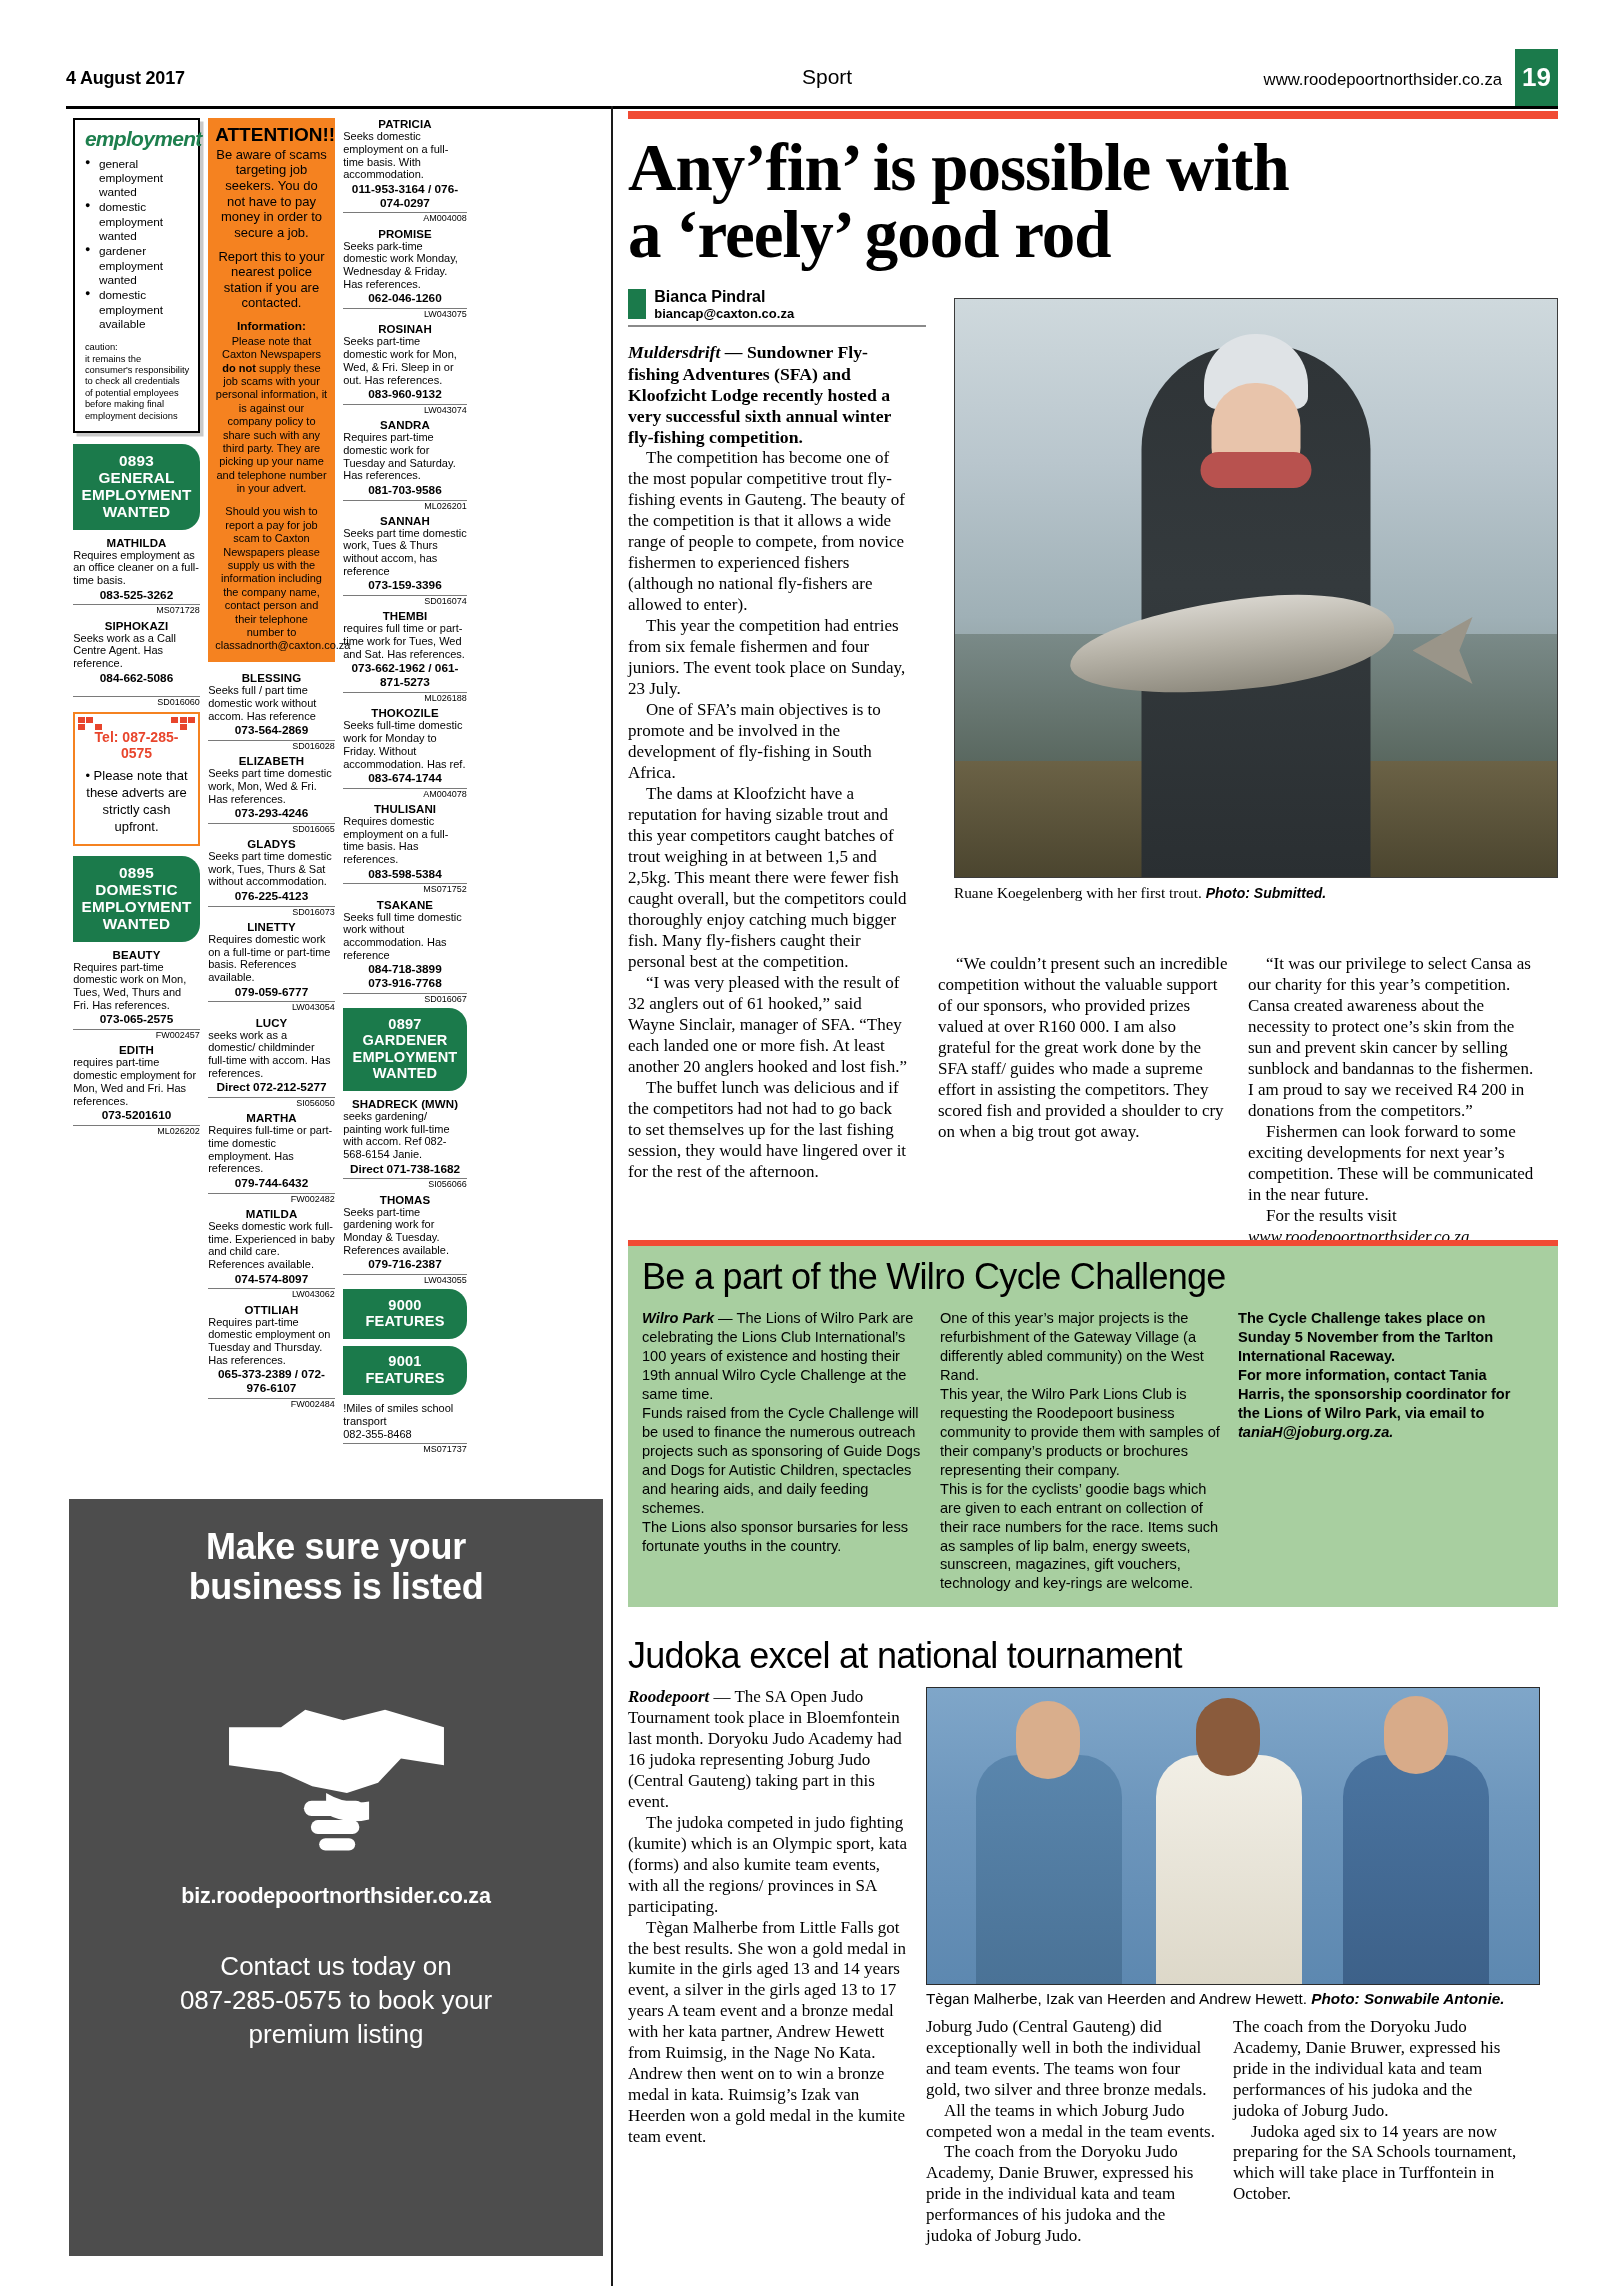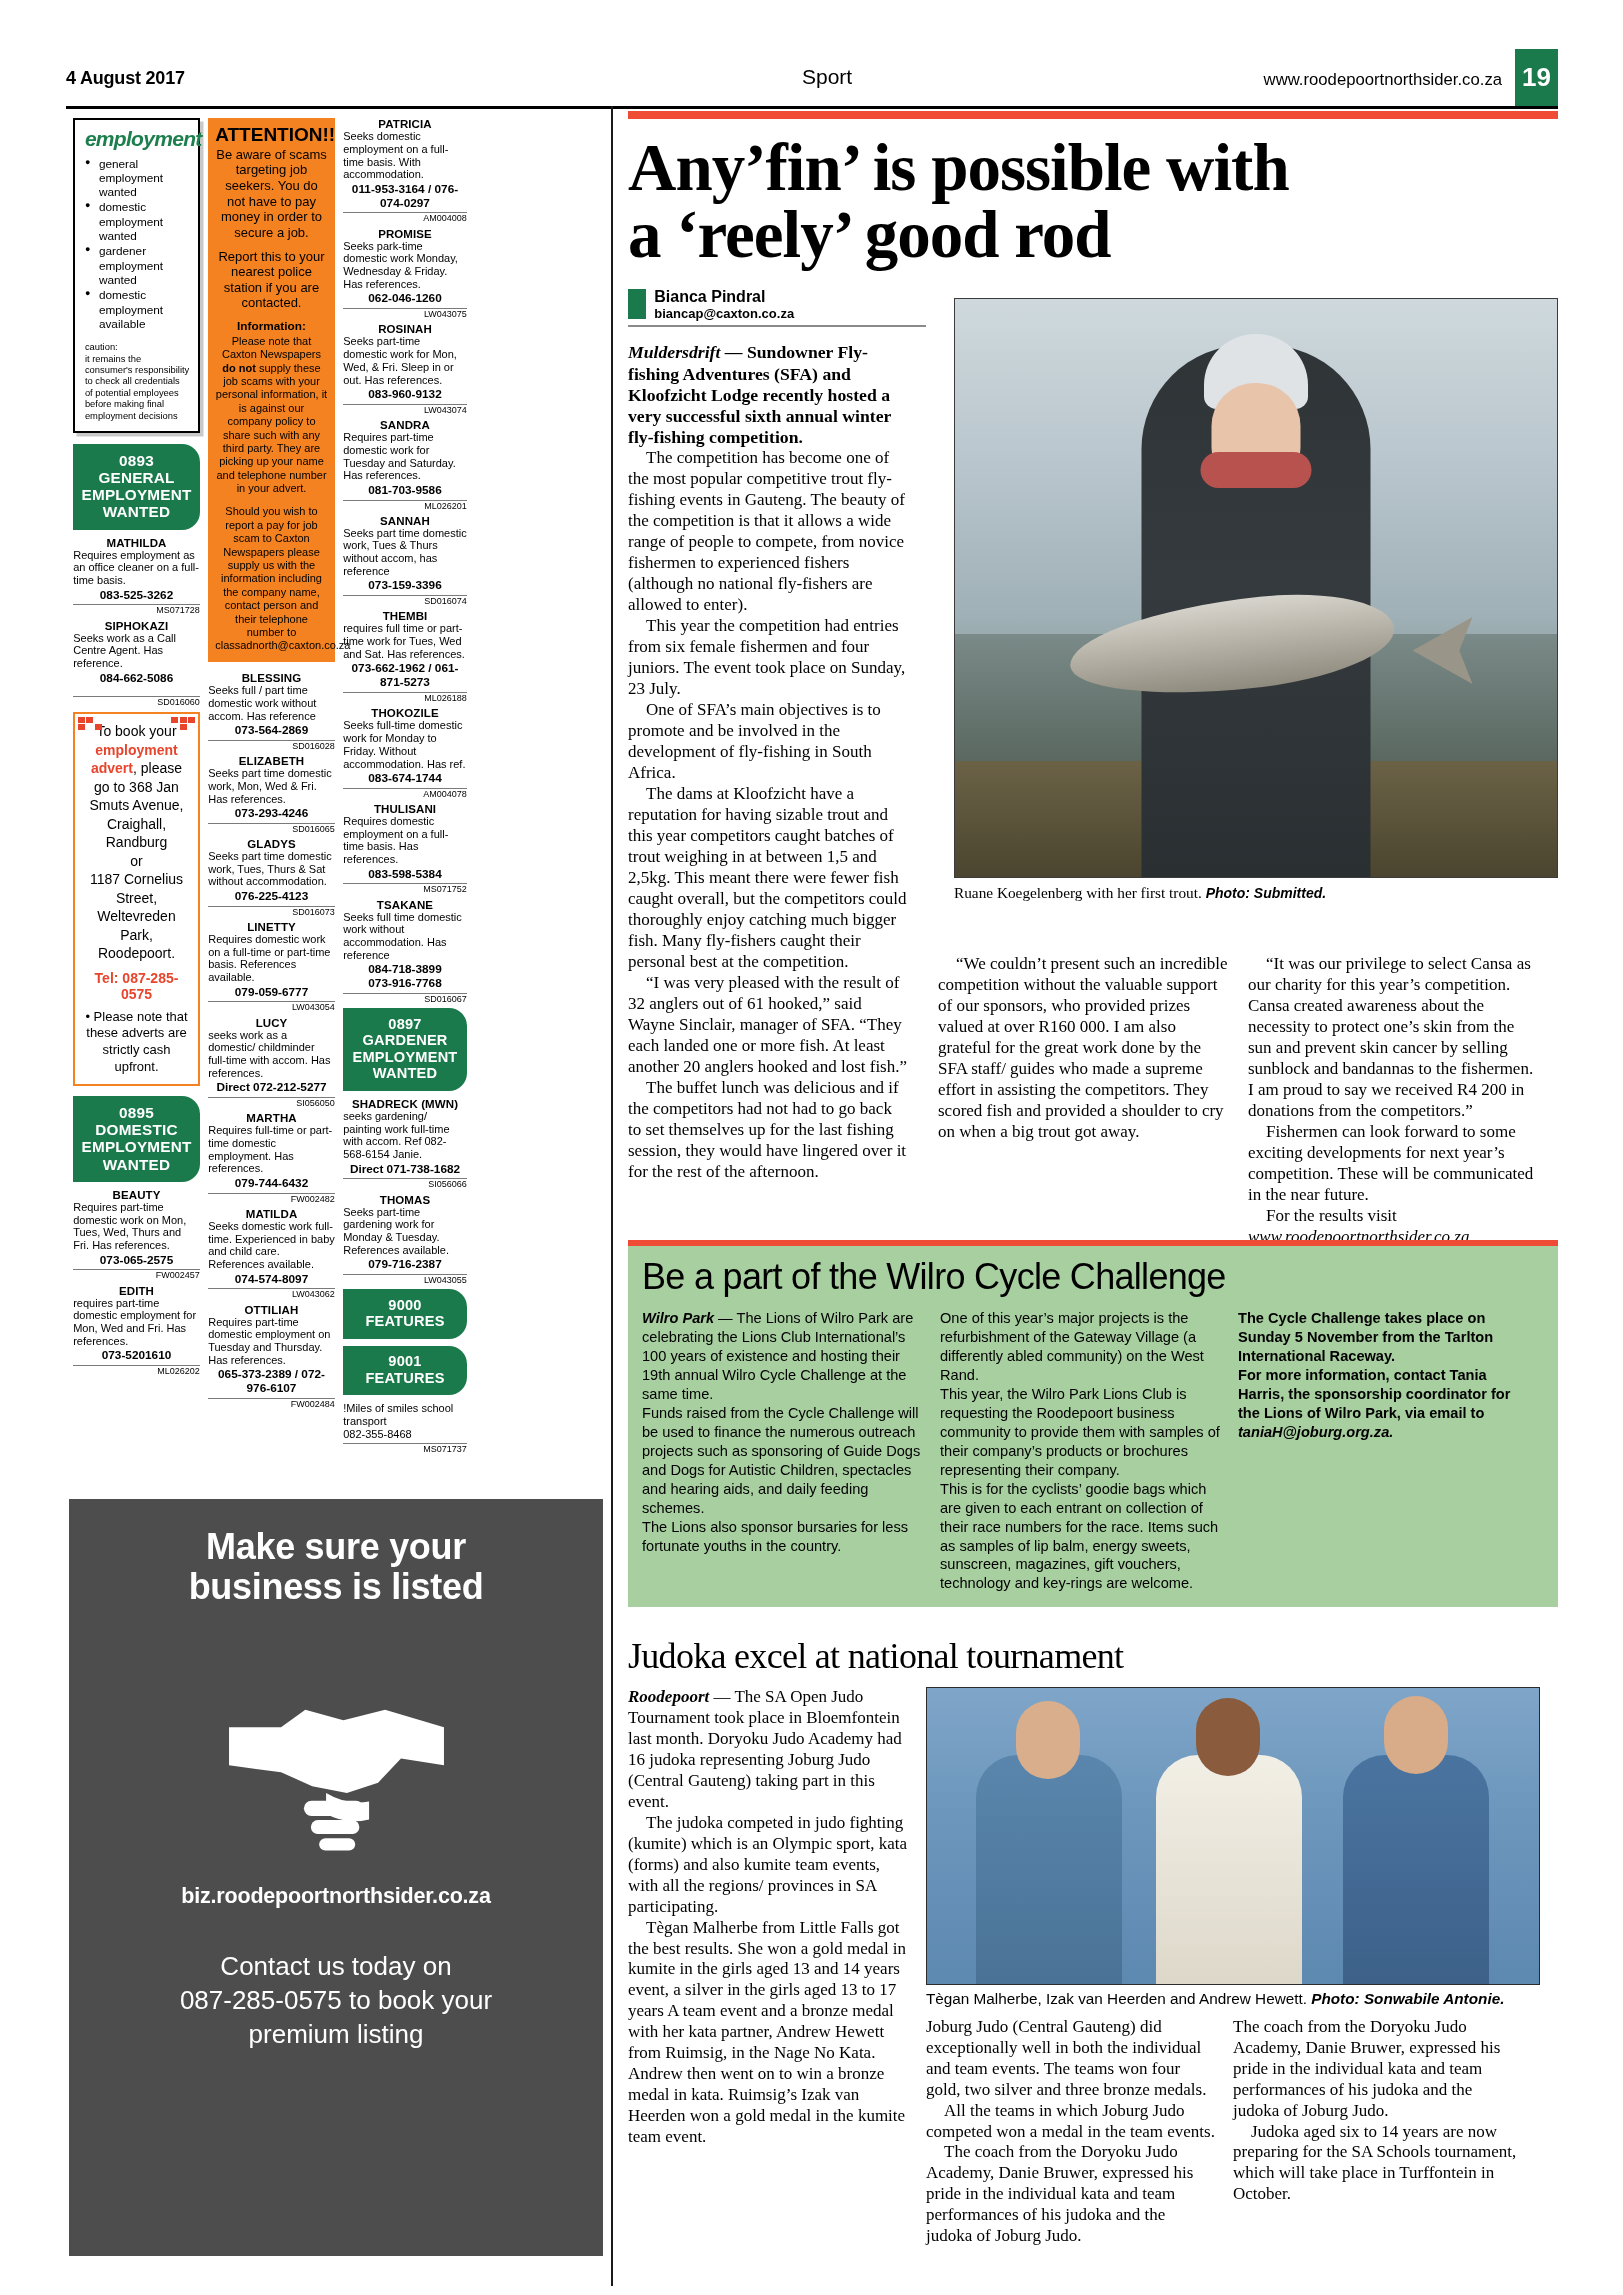--- a/index.html
+++ b/index.html
@@ -159,21 +159,21 @@
   .wilro .wcols { display:flex; }
   .wilro .wcol { width:298px; padding-right:18px; font-size:14.6px; line-height:1.3; }
   .wilro .wcol.last { padding-right:0;font-weight:bold; }
   .wilro .wcol p { margin-bottom:0; }
   .wilro .wcol b { font-weight:bold; font-style:italic; }
   .wilro .wcol i { font-style:italic; }
 
   
   .judo { position:absolute; left:628px; top:1635px; width:930px; }
   .judo h2 { font-size:36px; font-weight:normal; letter-spacing:-0.7px; margin-bottom:9.7px;
-    font-family:Liberation Serif, serif; }
+    font-family:Liberation Sans, sans-serif; }
   .judo .jwrap { display:flex; }
   .judo .jcol { width:298px; padding-right:18px; font-family:"Liberation Serif", serif; }
   .judo .jcol p { font-size:17px; line-height:1.235; text-indent:18px; }
   .judo .jcol p.first { text-indent:0; }
   .judo .jcol p.first i { font-style:italic; font-weight:bold; }
   .jphoto-wrap { width:614px; }
   .jphoto { width:614px; height:298px; border:1.4px solid #2b2b2b; position:relative; overflow:hidden;
     background:linear-gradient(180deg,#7fa6c9 0%,#6e97bd 40%,#5d88b0 100%); }
   .jphoto .kid { position:absolute; bottom:0; width:146px; height:229px; border-radius:42px 42px 0 0; }
   .jphoto .k1 { left:49px; background:linear-gradient(180deg,#5a86ad 0%,#4a7296 100%); }
@@ -248,26 +248,20 @@
               <span style="left:8.3px;top:0;"></span>
             <span style="left:0;top:7px;"></span>
               <span style="left:16.7px;top:7px;"></span>
           </div>
           <div class="corner" style="right:2.8px;top:2.8px;">
             <span style="left:0;top:0;"></span>
               <span style="left:8.3px;top:0;"></span>
             <span style="left:16.7px;top:0;"></span>
               <span style="left:8.3px;top:7px;"></span>
           </div>
-          <p>
-            <span>To book your</span><br>
-            <span class="hl">employment advert</span><span>, please go to 368 Jan Smuts Avenue, Craighall, Randburg</span><br>
-            <span>or</span><br>
-            <span>1187 Cornelius Street, Weltevreden Park, Roodepoort.</span>
-          </p>
           <div class="tel">Tel: 087-285-0575</div>
           <div class="note">• Please note that these adverts are strictly cash upfront.</div>
         </div>
 
         <div class="cat-badge">
           <span>0895</span><br>
           <span>DOMESTIC</span><br>
           <span>EMPLOYMENT</span><br>
           <span>WANTED</span>
         </div>

